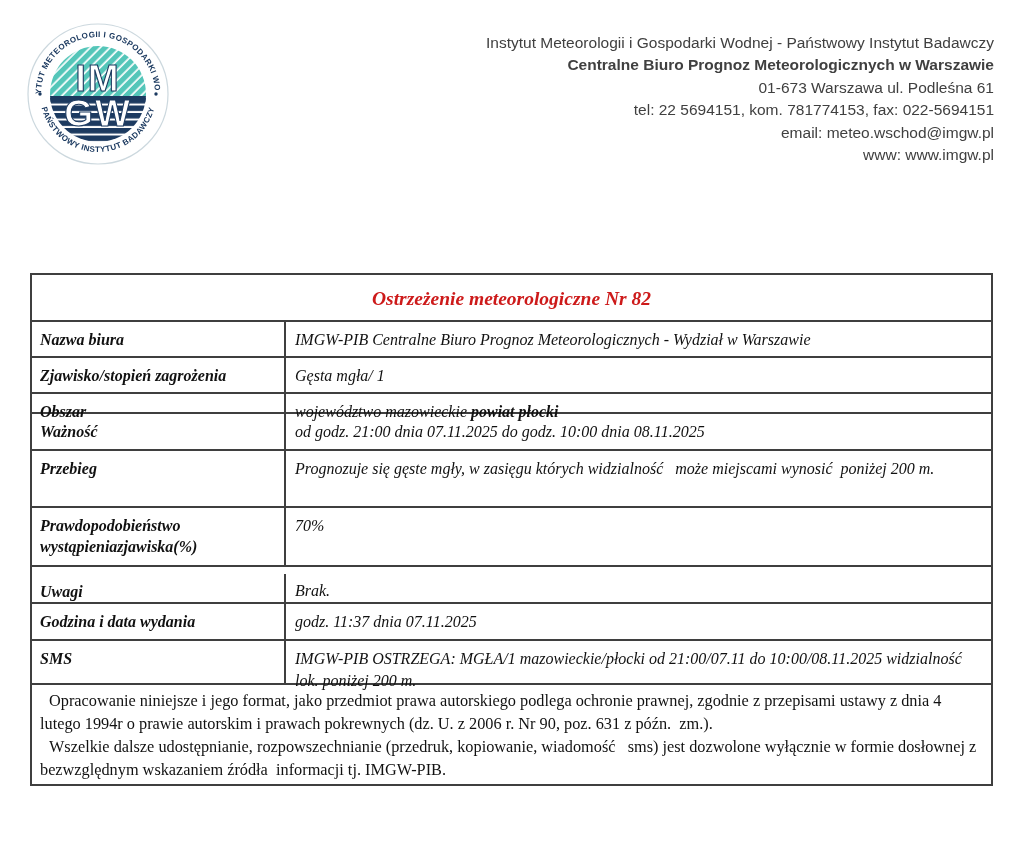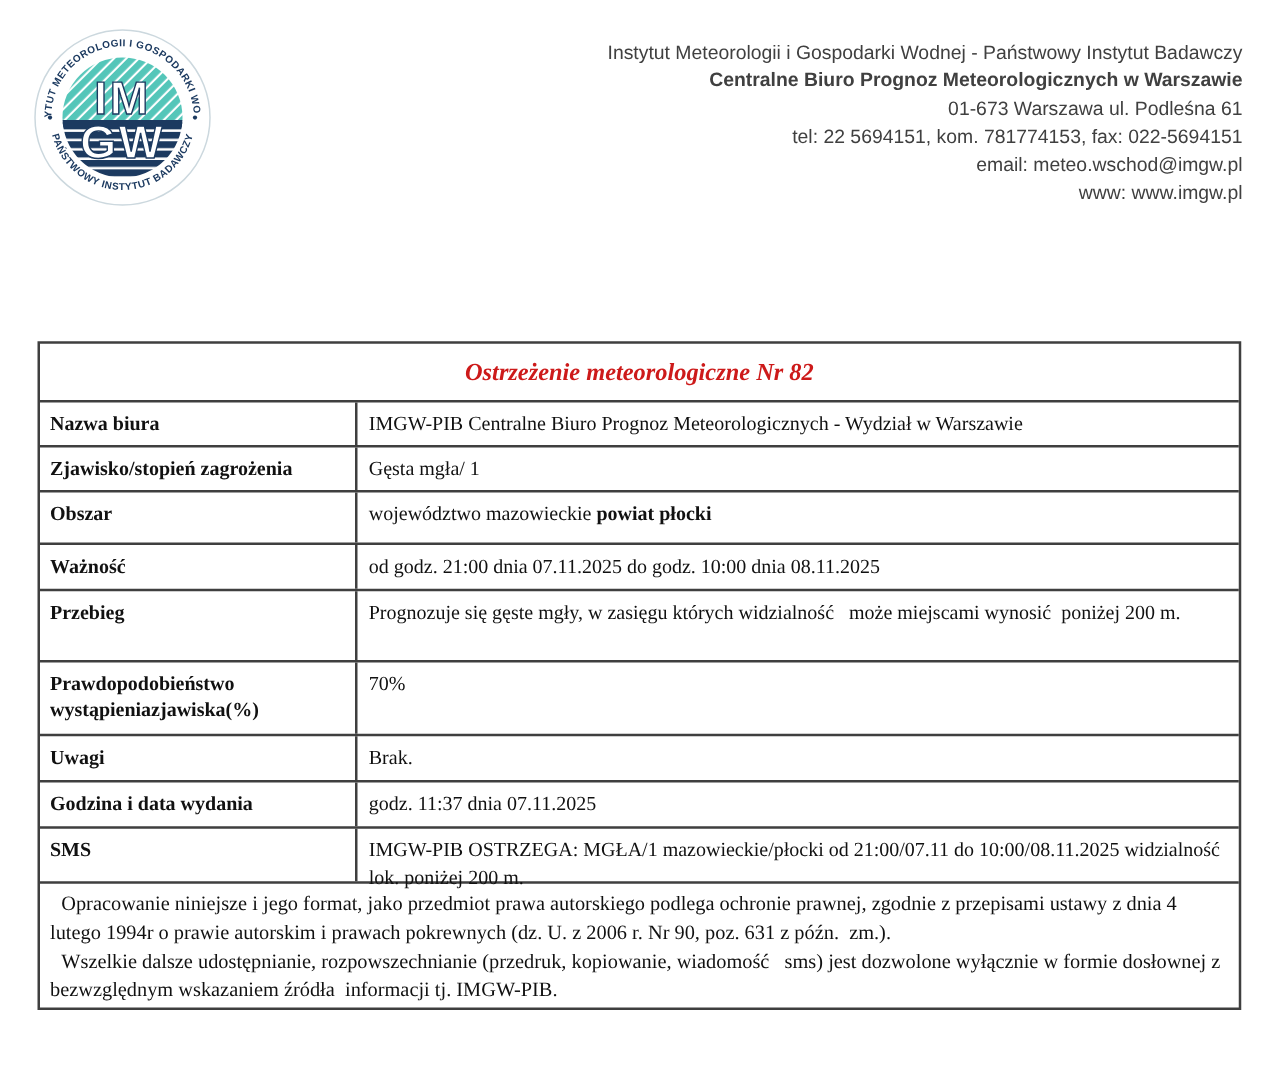--- a/index.html
+++ b/index.html
@@ -40,21 +40,21 @@
   }
   .title-row {
     box-sizing: border-box;
     height: 47px;
     border-bottom: 2px solid #3f3f3f;
     text-align: center;
     font-weight: bold;
     font-size: 19.5px;
     padding-top: 13px;
   }
-  .trow { display: flex; border-bottom: 2px solid #3f3f3f; box-sizing: border-box; }
+  .trow { display: flex; border-bottom: 2px solid #3f3f3f; box-sizing: border-box; font-style: italic; }
   .cell-label {
     flex: 0 0 254px;
     width: 254px;
     box-sizing: border-box;
     border-right: 2px solid #3f3f3f;
     font-weight: bold;
     padding: 7px 6px 0 8px;
     line-height: 21px;
   }
   .cell-value {
@@ -134,41 +134,41 @@
     <div class="trow" style="height:36px;">
       <div class="cell-label">Nazwa biura</div>
       <div class="cell-value">IMGW-PIB Centralne Biuro Prognoz Meteorologicznych - Wydział w Warszawie</div>
     </div>
 
     <div class="trow" style="height:36px;">
       <div class="cell-label">Zjawisko/stopień zagrożenia</div>
       <div class="cell-value">Gęsta mgła/ 1</div>
     </div>
 
-    <div class="trow" style="height:42px;">
+    <div class="trow" style="height:20px;">
       <div class="cell-label">Obszar</div>
       <div class="cell-value"><span>województwo mazowieckie </span><b>powiat płocki</b></div>
     </div>
 
     <div class="trow" style="height:37px;">
       <div class="cell-label">Ważność</div>
       <div class="cell-value">od godz. 21:00 dnia 07.11.2025 do godz. 10:00 dnia 08.11.2025</div>
     </div>
 
     <div class="trow" style="height:57px;">
       <div class="cell-label">Przebieg</div>
       <div class="cell-value">Prognozuje się gęste mgły, w zasięgu których widzialność   może miejscami wynosić  poniżej 200 m.</div>
     </div>
 
     <div class="trow" style="height:59px;">
       <div class="cell-label">Prawdopodobieństwo wystąpieniazjawiska(%)</div>
       <div class="cell-value">70%</div>
     </div>
 
-    <div class="trow" style="height:37px;">
+    <div class="trow" style="height:37px;align-items:flex-end;">
       <div class="cell-label">Uwagi</div>
       <div class="cell-value">Brak.</div>
     </div>
 
     <div class="trow" style="height:37px;">
       <div class="cell-label">Godzina i data wydania</div>
       <div class="cell-value">godz. 11:37 dnia 07.11.2025</div>
     </div>
 
     <div class="trow" style="height:44px;">

